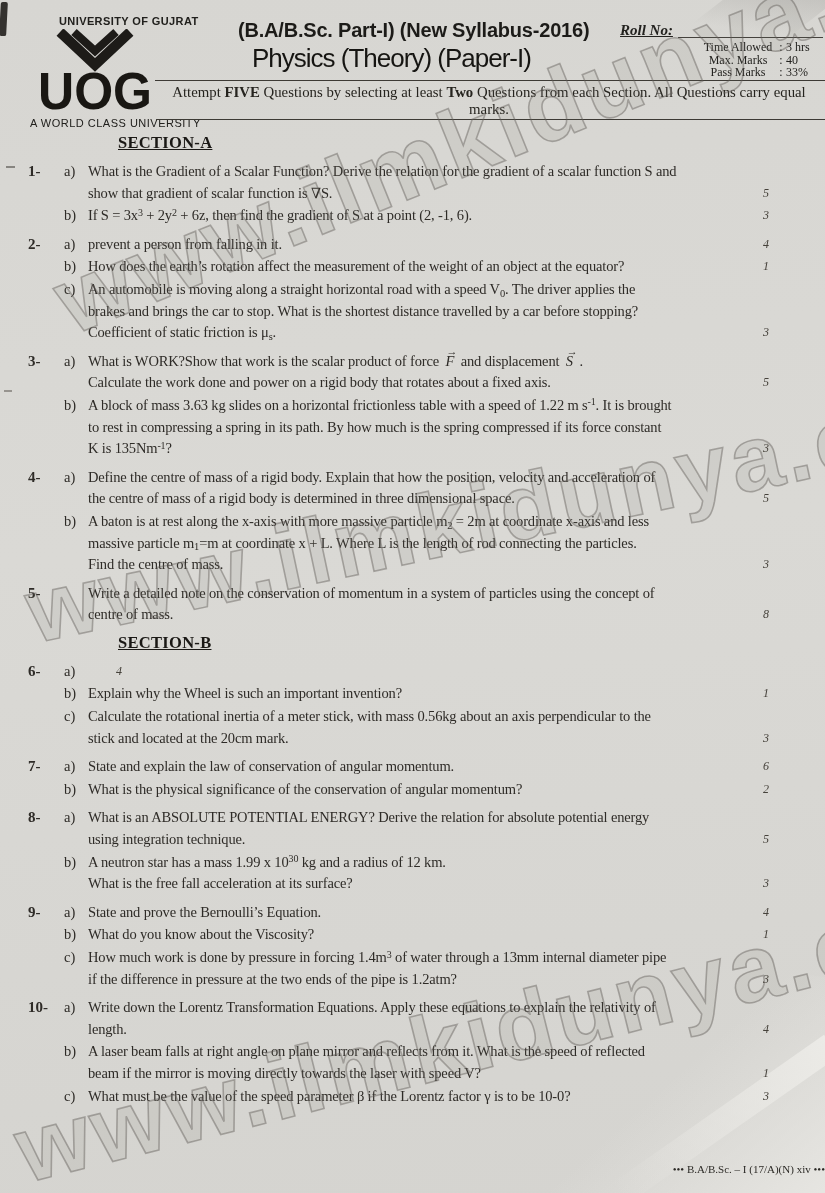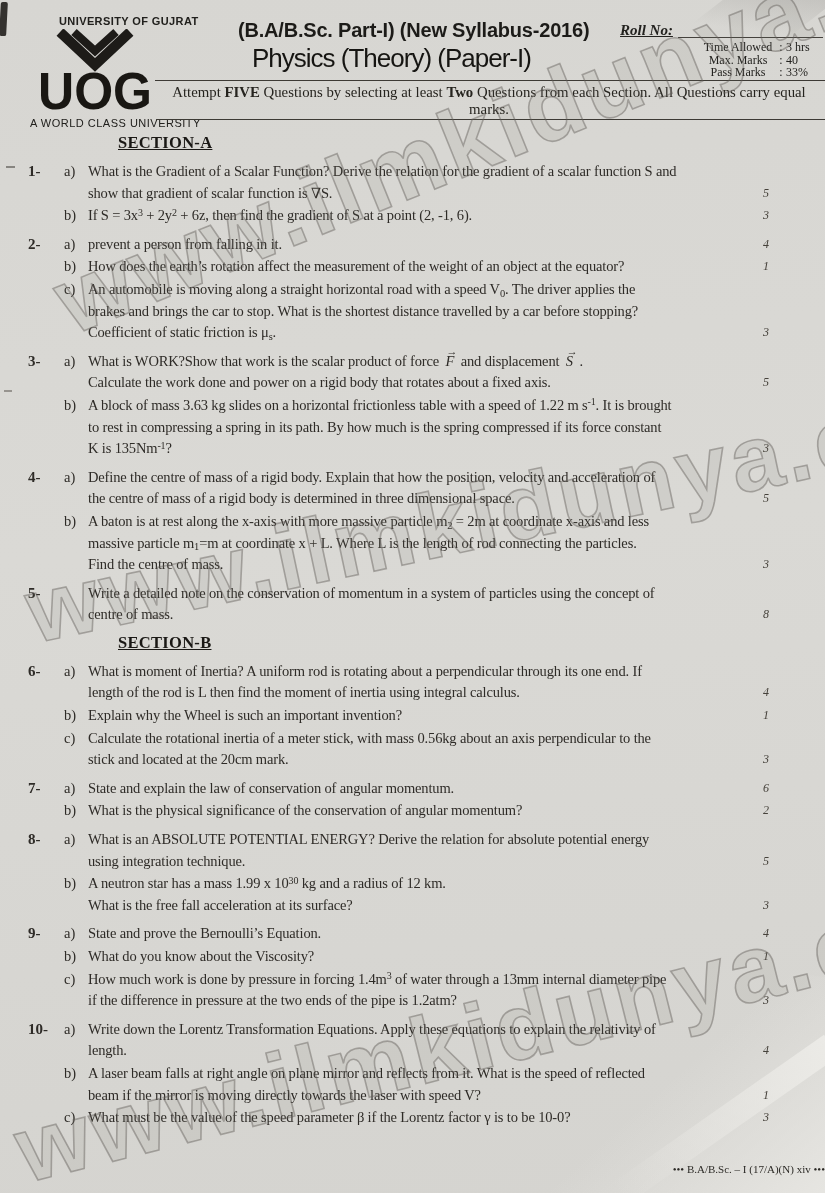--- a/index.html
+++ b/index.html
@@ -207,24 +207,20 @@
             <div class="qline">centre of mass.</div>
           </div>
           <div class="pmarks">8</div>
         </div>
       </div>
       <div class="sec-heading">SECTION-B</div>
       <div class="question">
         <div class="part">
           <div class="qnum">6-</div>
           <div class="plabel">a)</div>
-          <div class="ptext">
-            <div class="qline">What is moment of Inertia? A uniform rod is rotating about a perpendicular through its one end. If</div>
-            <div class="qline">length of the rod is L then find the moment of inertia using integral calculus.</div>
-          </div>
           <div class="pmarks">4</div>
         </div>
         <div class="part">
           <div class="qnum"></div>
           <div class="plabel">b)</div>
           <div class="ptext">
             <div class="qline">Explain why the Wheel is such an important invention?</div>
           </div>
           <div class="pmarks">1</div>
         </div>

